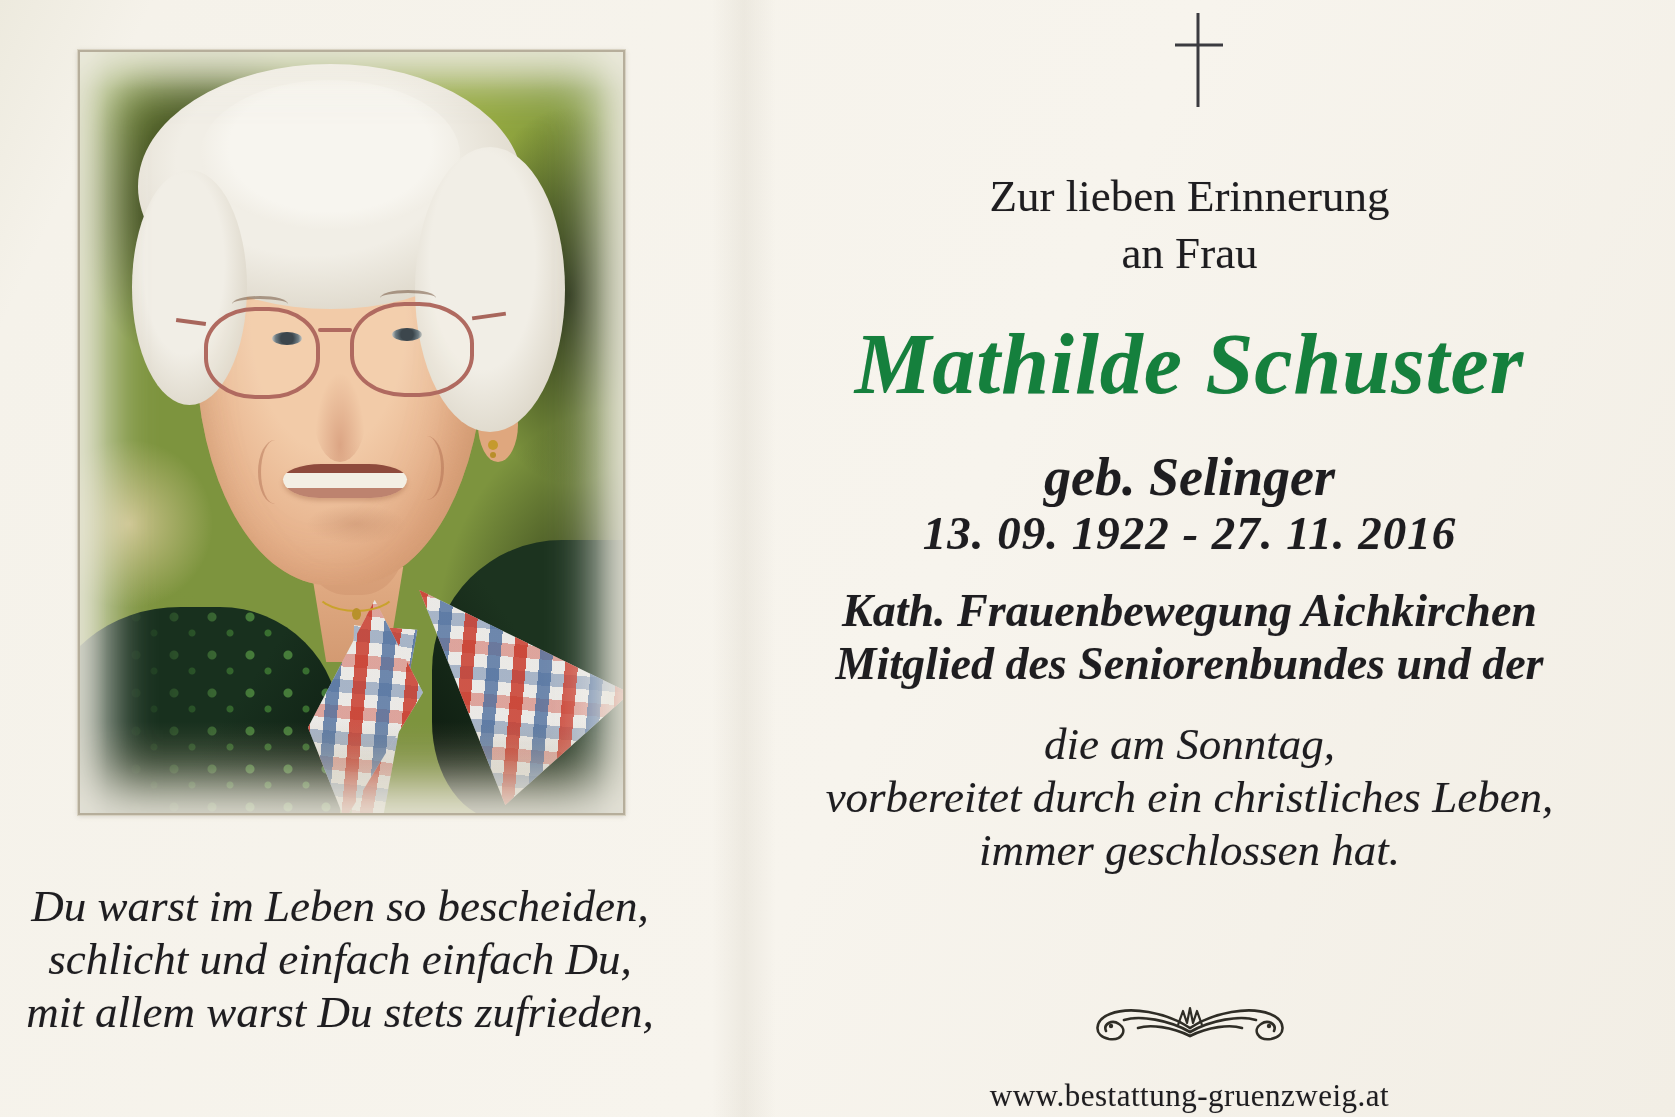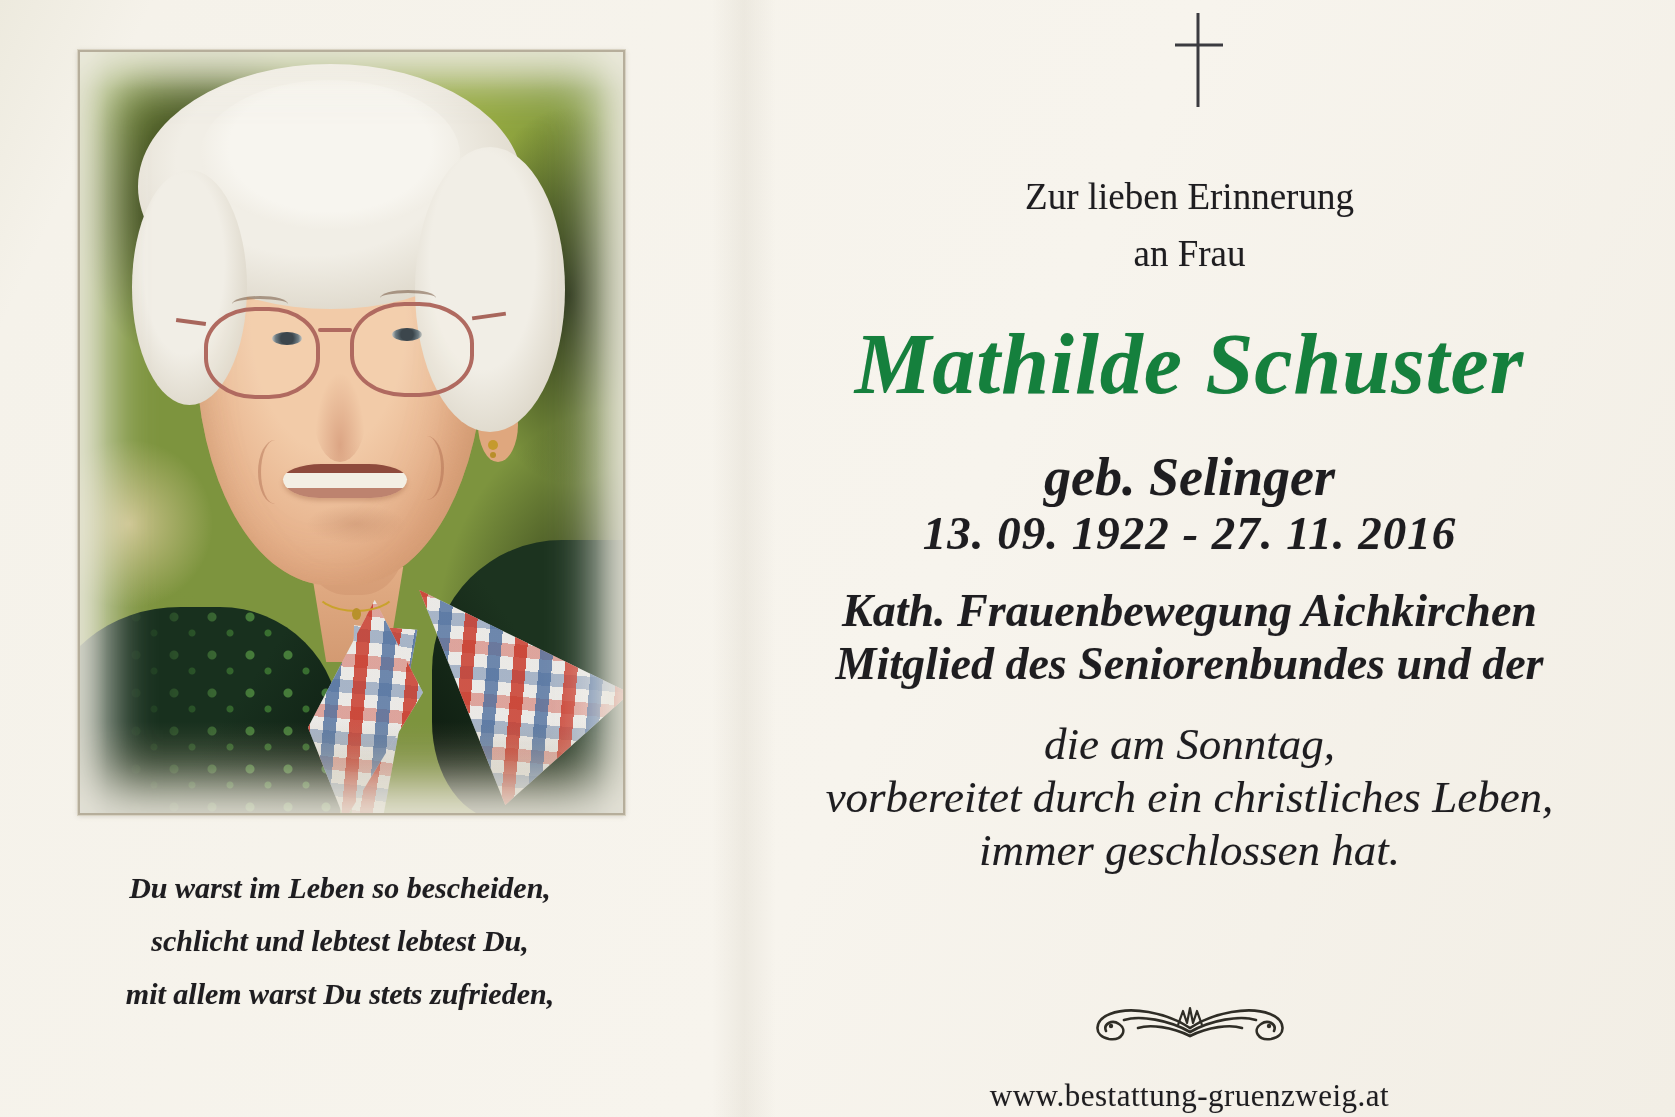--- a/index.html
+++ b/index.html
@@ -153,22 +153,22 @@
       linear-gradient(180deg, rgba(220,212,190,0.35) 0%, transparent 5%, transparent 88%, rgba(167,155,122,0.5) 100%),
       linear-gradient(90deg, rgba(205,196,168,0.35) 0%, transparent 5%, transparent 95%, rgba(185,175,145,0.4) 100%);
   }
 
   
   .center { text-align:center; position:absolute; }
   .left-col  { left:20px;  width:640px; }
   .right-col { left:712px; width:955px; }
   .ink { text-shadow:0 0 1px rgba(30,30,30,0.22); }
 
-  .poem   { top:861px; font-style:italic; font-size:30px; line-height:53px;font-weight:bold; }
-  .intro  { top:168px; font-size:37px; line-height:57px;text-align:center; }
+  .poem   { top:880px; font-style:italic; font-size:45px; line-height:53px; }
+  .intro  { top:168px; font-size:45px; line-height:57px;text-align:center; }
   .name   { top:314px; font-size:86px; font-weight:bold; font-style:italic; color:#15803d; letter-spacing:1px; }
   .maiden { top:446px; font-size:54px; font-weight:bold; font-style:italic; }
   .dates  { top:506px; font-size:47px; font-weight:bold; font-style:italic; letter-spacing:1px; }
   .membership { top:584px; font-size:46px; line-height:53px; font-weight:bold; font-style:italic; }
   .announce   { top:718px; font-size:45px; line-height:53px;font-style:italic; }
   .ornament-wrap { top:1002px; }
   .url    { top:1078px; font-size:31px; letter-spacing:0.5px; }
 
   .cross-wrap { position:absolute; left:1168px; top:12px; width:60px; height:96px; }
 </style>
@@ -218,21 +218,21 @@
     <div class="layer bridge"></div>
     <div class="layer temple-left"></div>
     <div class="layer temple-right"></div>
 
     <div class="vignette"></div>
   </div>
 </div>
 
 <div class="center left-col poem ink">
   <div>Du warst im Leben so bescheiden,</div>
-  <div>schlicht und lebtest lebtest Du,</div>
+  <div>schlicht und einfach einfach Du,</div>
   <div>mit allem warst Du stets zufrieden,</div>
 </div>
 
 <div class="cross-wrap">
   <svg width="60" height="96" viewBox="0 0 60 96">
     <line x1="30" y1="1" x2="30" y2="95" stroke="#3b3b40" stroke-width="3"></line>
     <line x1="7" y1="33" x2="55" y2="33" stroke="#3b3b40" stroke-width="3"></line>
   </svg>
 </div>
 

